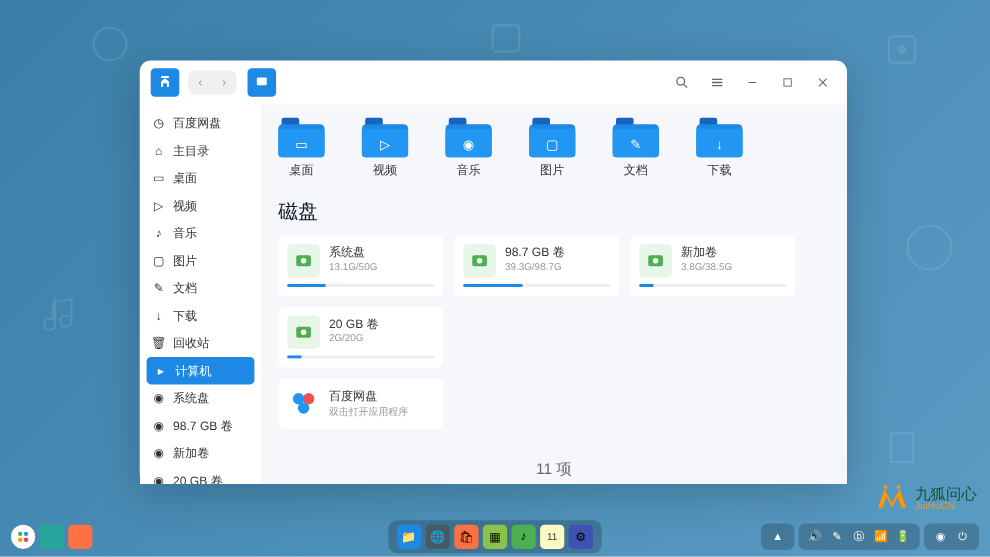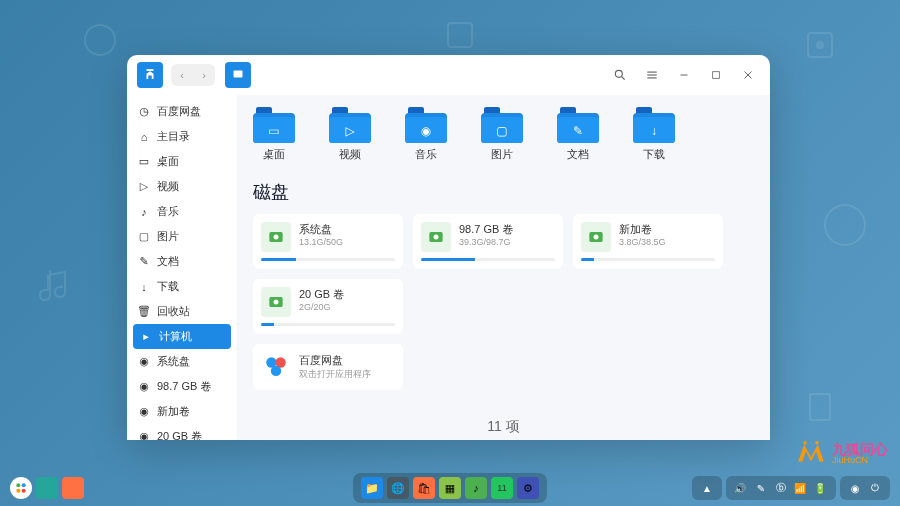--- a/index.html
+++ b/index.html
@@ -48,21 +48,21 @@
 .sq-teal{background:#26a69a}
 .sq-orange{background:#ff7043}
 .tb-center{position:absolute;left:50%;transform:translateX(-50%);display:flex;gap:4px;background:rgba(0,0,0,.2);padding:4px 8px;border-radius:8px}
 .dock-ico{width:22px;height:22px;border-radius:4px;display:flex;align-items:center;justify-content:center;font-size:11px}
 .tb-right{position:absolute;right:10px;display:flex;align-items:center;gap:4px;color:#fff}
 .tray-ico{width:18px;height:18px;display:flex;align-items:center;justify-content:center;font-size:10px;color:#fff}
 .tray-group{display:flex;gap:2px;background:rgba(0,0,0,.2);padding:3px 6px;border-radius:6px;align-items:center}
 .watermark{position:absolute;right:12px;bottom:36px;display:flex;align-items:center;gap:4px}
 .wm-logo{width:34px;height:34px}
 .wm-text{display:flex;flex-direction:column;line-height:1}
-.wm-cn{font-size:14px;font-weight:bold;color:#ec4899}
+.wm-cn{font-size:14px;font-weight:normal;color:#14532d}
 .wm-en{font-size:9px;color:#ff9800}
 </style>
 </head>
 <body>
 
 <svg class="desktop-bg-icon" style="top:20px;left:80px;width:40px;height:40px">
     <circle cx="20" cy="20" r="15" fill="none" stroke="#fff" stroke-width="2"></circle>
   </svg>
 <svg class="desktop-bg-icon" style="top:15px;left:440px;width:40px;height:40px">
     <rect x="8" y="8" width="24" height="24" rx="3" fill="none" stroke="#fff" stroke-width="2"></rect>
@@ -346,21 +346,21 @@
     </div>
     <div class="tb-sq sq-teal"></div>
     <div class="tb-sq sq-orange"></div>
   </div>
   <div class="tb-center">
     <div class="dock-ico" style="background:#1e88e5">📁</div>
     <div class="dock-ico" style="background:#455a64">🌐</div>
     <div class="dock-ico" style="background:#ff7043">🛍</div>
     <div class="dock-ico" style="background:#8bc34a">▦</div>
     <div class="dock-ico" style="background:#4caf50">♪</div>
-    <div class="dock-ico" style="background:#22c55e;color:#333;font-size:9px">11</div>
+    <div class="dock-ico" style="background:#fef9c3;color:#333;font-size:9px">11</div>
     <div class="dock-ico" style="background:#3f51b5">⚙</div>
   </div>
   <div class="tb-right">
     <div class="tray-group">
       <div class="tray-ico">▲</div>
     </div>
     <div class="tray-group">
       <div class="tray-ico">🔊</div>
       <div class="tray-ico">✎</div>
       <div class="tray-ico">ⓑ</div>

